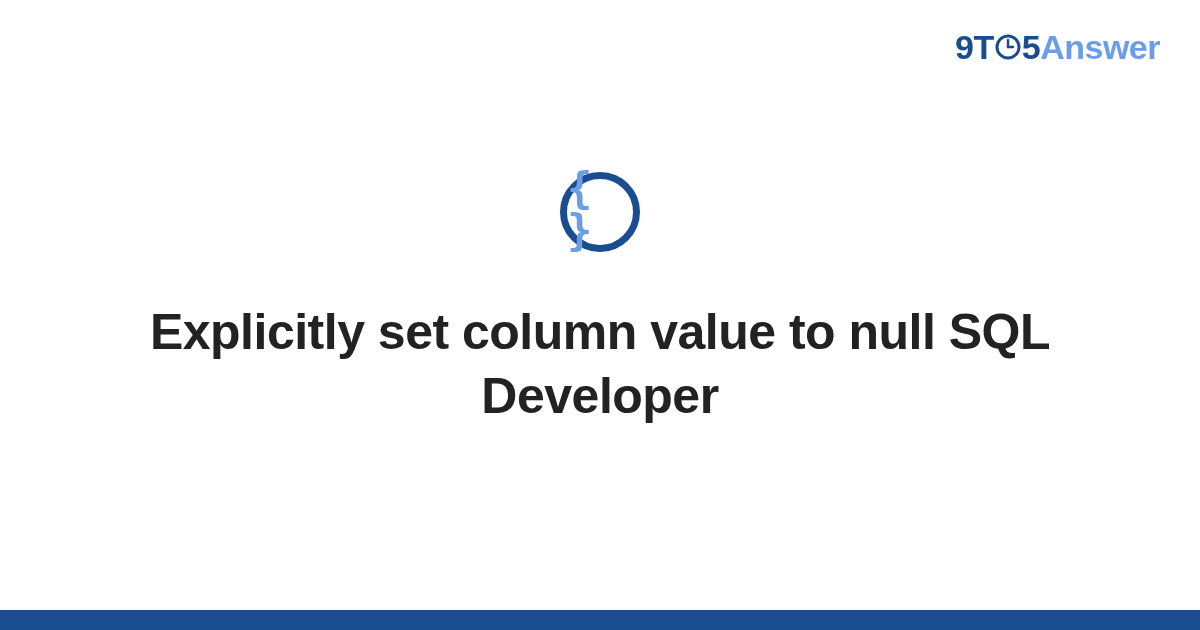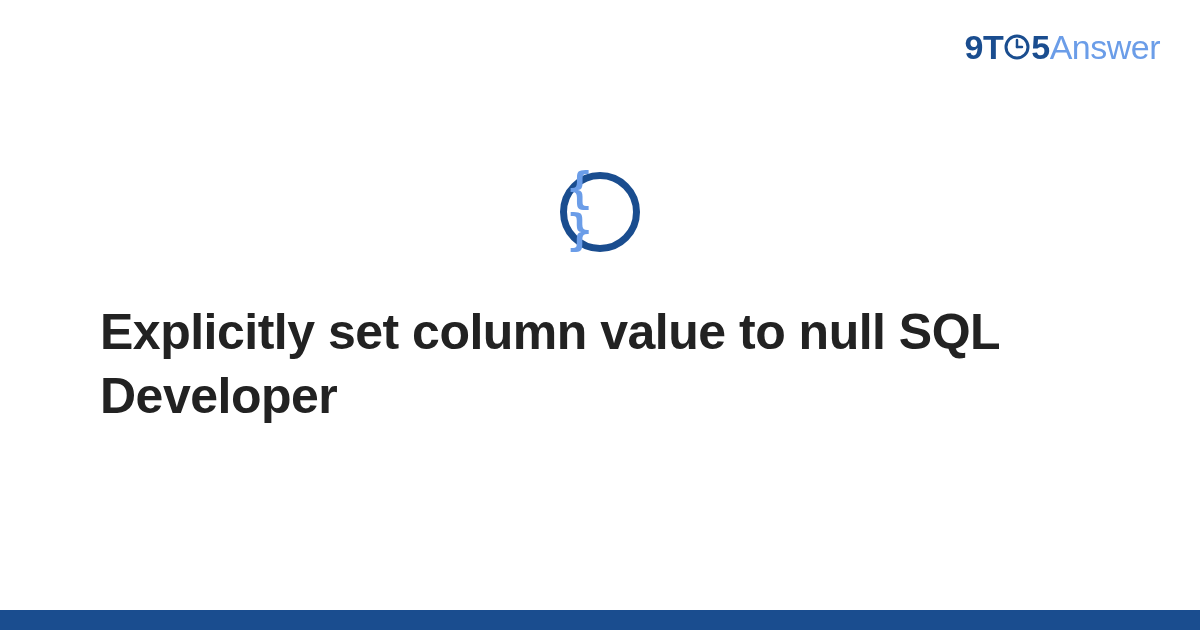--- a/index.html
+++ b/index.html
@@ -32,21 +32,21 @@
     }
     .brand .clock {
       display: inline-block;
       vertical-align: -2px;
     }
     .brand .five {
       color: #1a4d8f;
     }
     .brand .answer {
       color: #6b9de8;
-      font-weight: 400;
+      font-weight: 700;
     }
     .content {
       position: absolute;
       top: 0;
       left: 0;
       right: 0;
       bottom: 30px;
       display: flex;
       flex-direction: column;
       align-items: center;
@@ -68,20 +68,21 @@
       color: #6b9de8;
       letter-spacing: -2px;
       font-family: "Consolas", "Monaco", monospace;
       line-height: 1;
       padding-bottom: 4px;
     }
     .title {
       font-size: 50px;
       font-weight: 700;
       color: #222222;
+      text-align: center;
       line-height: 1.28;
       max-width: 1000px;
       letter-spacing: -0.5px;
     }
     .footer-bar {
       position: absolute;
       bottom: 0;
       left: 0;
       right: 0;
       height: 20px;

